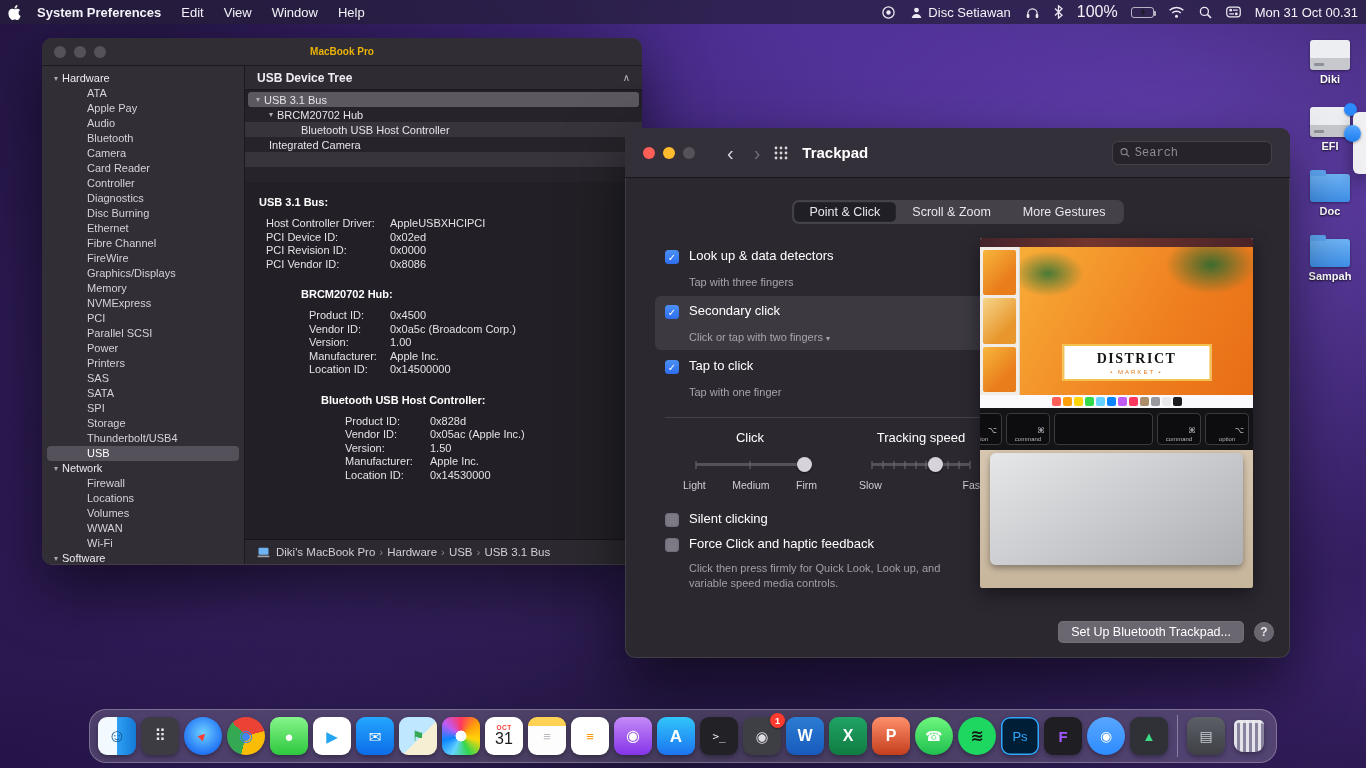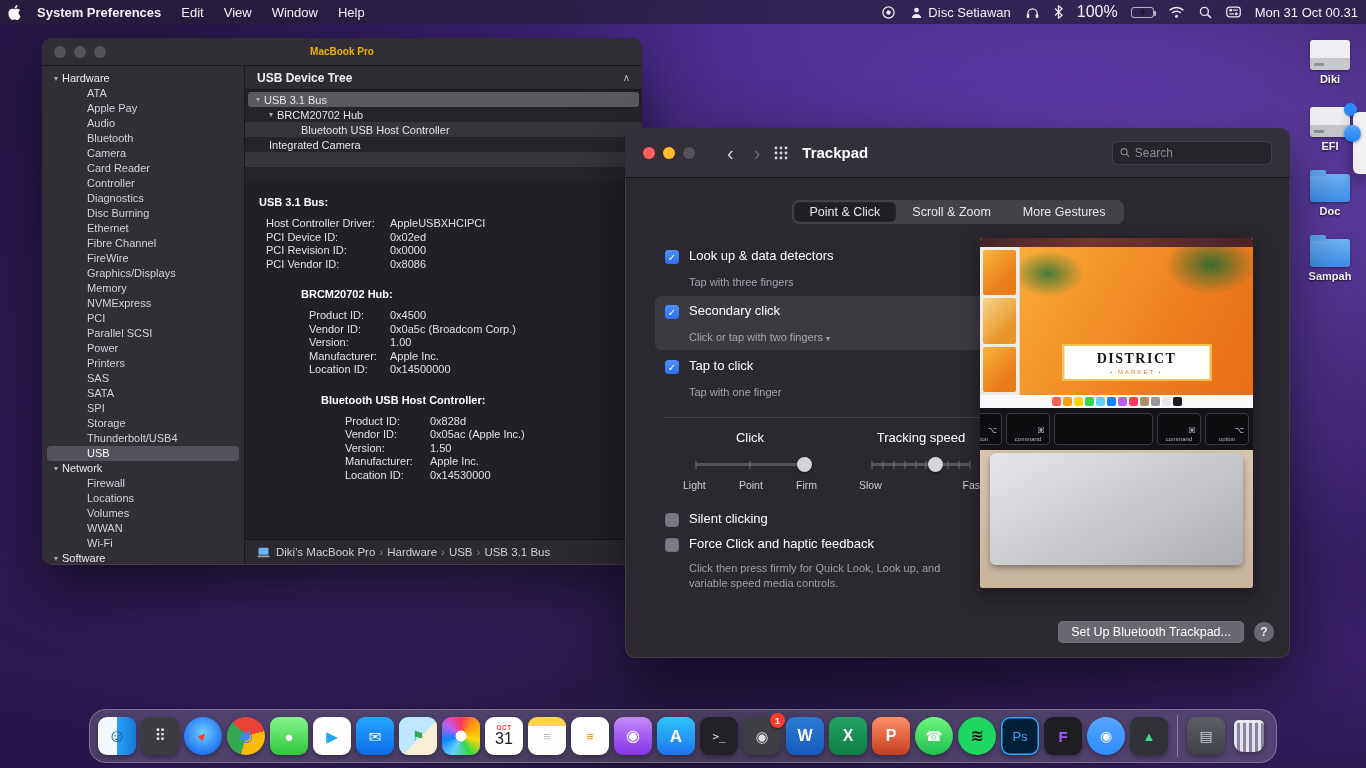--- a/index.html
+++ b/index.html
@@ -80,21 +80,21 @@
     display:flex; align-items:center; padding:0 18px; gap:14px; }
   .tp-nav { display:flex; gap:20px; margin-left:18px; font-size:20px; line-height:1; }
   .tp-back { color:#d9d6de; } .tp-fwd { color:#6f6b75; }
   .tp-grid svg { display:block; }
   .tp-title { font-size:15px; font-weight:700; color:#fff; }
   .tp-search { margin-left:auto; width:160px; height:24px; background:#26232b;
     border:1px solid rgba(255,255,255,0.14); border-radius:6px;
     display:flex; align-items:center; gap:5px; padding:0 7px; }
   .tp-search svg { stroke:#8d8a95; }
   .tp-search input { background:transparent; border:none; outline:none; color:#fff; font-size:12px; width:100%;
-    font-family:Liberation Sans, sans-serif; }
+    font-family:Liberation Mono, monospace; }
   .tp-search input::placeholder { color:#8d8a95; }
 
   .tp-tabs { position:absolute; top:72px; left:50%; transform:translateX(-50%);
     background:#454149; border-radius:7px; padding:2px; display:flex; }
   .tp-tab { font-size:12.5px; color:#e8e6ec; padding:3px 16px; border-radius:5px; white-space:nowrap; }
   .tp-tab.sel { background:#211f26; box-shadow:inset 0 0 0 0.5px rgba(255,255,255,0.07); }
 
   .tp-left { position:absolute; left:40px; top:112px; width:316px; }
   .tp-opt { display:flex; gap:10px; padding:7px 10px; margin:1px -10px; border-radius:6px; }
   .tp-opt.hl { background:#3c3941; }
@@ -508,21 +508,21 @@
             <div class="tp-slider-title">Click</div>
             <div class="tp-track-wrap" style="width: 108px; margin: 0px auto;">
               <div class="tp-track"></div>
               <div class="tp-tick" style="left: 0%;"></div>
               <div class="tp-tick" style="left: 50%;"></div>
               <div class="tp-tick" style="left: 100%;"></div>
               <div class="tp-thumb" style="left: calc(100% - 7px);"></div>
             </div>
             <div class="tp-ticklabels" style="width: 134px; margin: 7px auto 0px;">
               <span>Light</span>
-              <span>Point</span>
+              <span>Medium</span>
               <span>Firm</span>
             </div>
           </div>
           <div class="tp-slider-col" style="width: 138px;">
             <div class="tp-slider-title">Tracking speed</div>
             <div class="tp-track-wrap" style="width: 98px; margin: 0px auto;">
               <div class="tp-track"></div>
               <div class="tp-tick" style="left: 0%;"></div>
               <div class="tp-tick" style="left: 11.1111%;"></div>
               <div class="tp-tick" style="left: 22.2222%;"></div>

